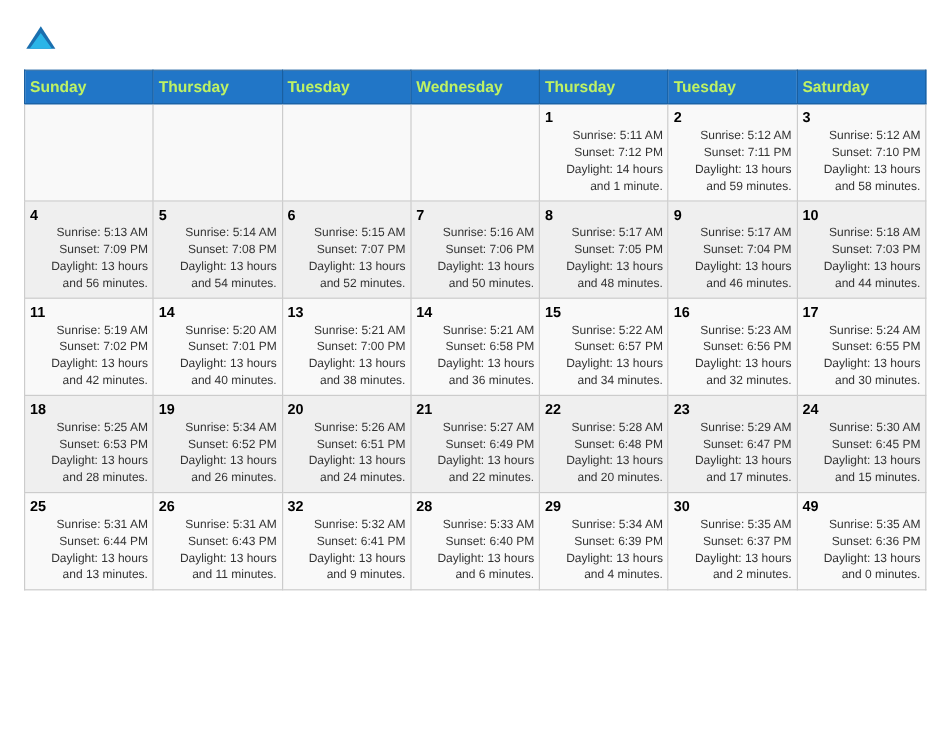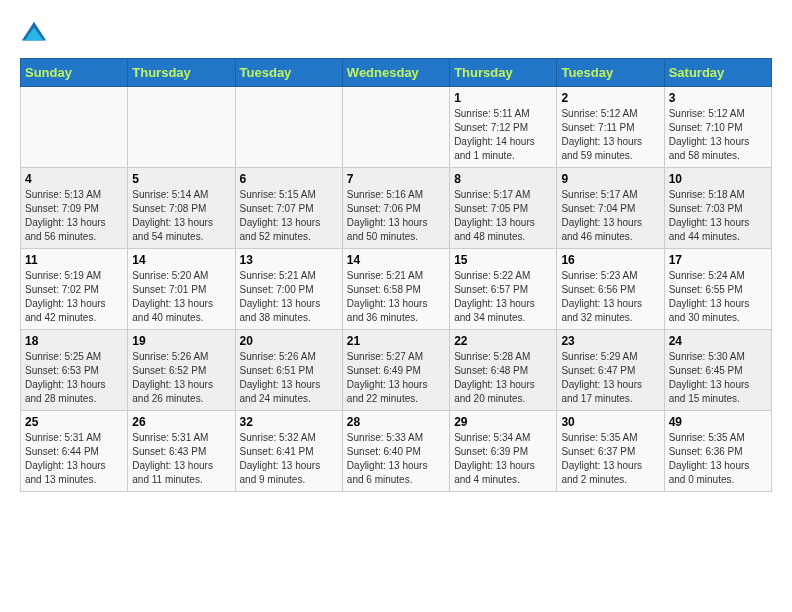--- a/index.html
+++ b/index.html
@@ -76,20 +76,21 @@
     .day-num {
       font-weight: bold;
       font-size: 12px;
       margin-bottom: 2px;
       display: block;
     }
     .day-info {
       font-size: 10px;
       color: #333;
       line-height: 1.4;
+      text-align: right;
     }
     .empty-cell {
       background-color: #f9f9f9;
     }
   </style>
 </head>
 <body>
 
 <div class="header">
   <div class="logo">
@@ -252,21 +253,21 @@
       <tr>
         <td>
           <span class="day-num">18</span>
           <div class="day-info">Sunrise: 5:25 AM
 Sunset: 6:53 PM
 Daylight: 13 hours
 and 28 minutes.</div>
         </td>
         <td>
           <span class="day-num">19</span>
-          <div class="day-info">Sunrise: 5:26 AM
+          <div class="day-info">Sunrise: 5:34 AM
 Sunset: 6:52 PM
 Daylight: 13 hours
 and 26 minutes.</div>
         </td>
         <td>
           <span class="day-num">20</span>
           <div class="day-info">Sunrise: 5:26 AM
 Sunset: 6:51 PM
 Daylight: 13 hours
 and 24 minutes.</div>

